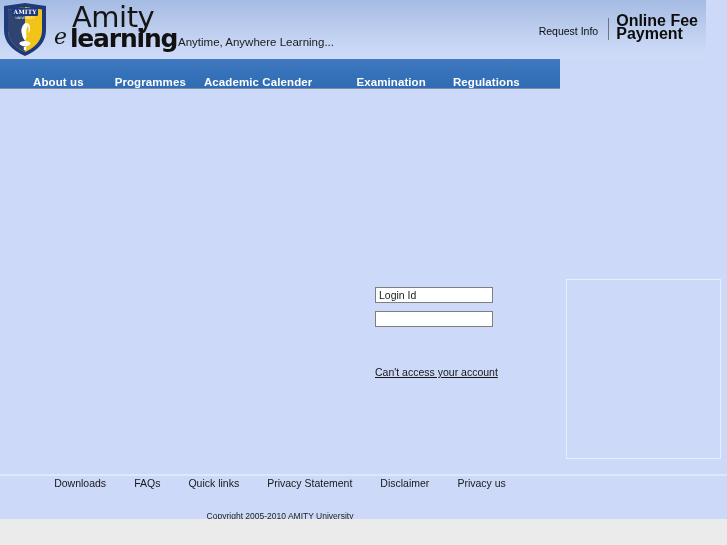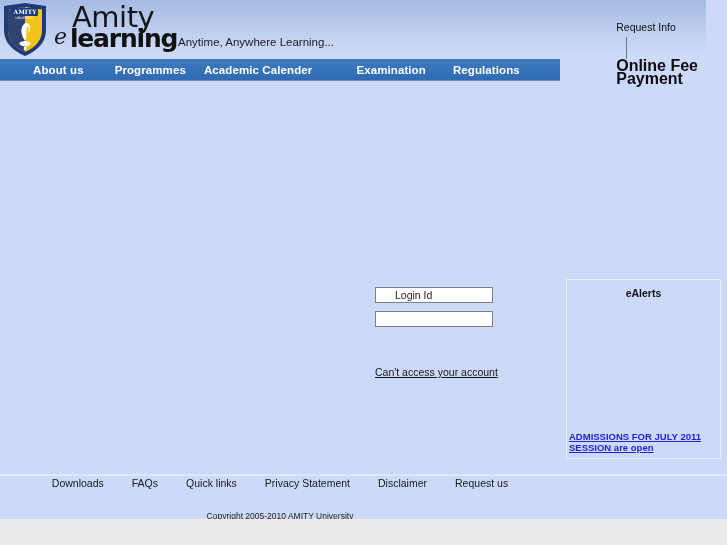--- a/index.html
+++ b/index.html
@@ -81,24 +81,23 @@
     position: absolute;
     left: 178px; top: 36px;
     font-size: 11.5px;
     color: #1b1b1b;
     white-space: nowrap;
   }
   #header-right {
     position: absolute;
     right: 8px; top: 14px;
     display: flex;
-    align-items: flex-start;
+    align-items: center;
     font-size: 10.5px;
     color: #0d0d0d;
-    flex-direction: column;
   }
   #request-info {
     padding-top: 7px;
     white-space: nowrap;
     cursor: pointer;
   }
   #hdr-divider {
     margin: 4px 7px 0 10px;
     width: 1px; height: 22px;
     background: #2b2b2b;
@@ -109,26 +108,26 @@
     line-height: 13px;
     white-space: nowrap;
     cursor: pointer;
     font-size: 16px;
   }
 
   
   #nav {
     position: absolute;
     left: 0; top: 59px;
-    width: 560px; height: 22px;
+    width: 560px; height: 30px;
     background: linear-gradient(to bottom, #4179c0 0%, #3572ba 50%, #2f6cb4 100%);
     border-bottom: 1px solid #7d8fa8;
     box-sizing: border-box;
     display: flex;
-    align-items: center;
+    align-items: flex-end;
   }
   .nav-item {
     color: #ffffff;
     font-size: 11.5px;
     font-weight: bold;
     white-space: nowrap;
     cursor: pointer;
     letter-spacing: 0.1px;
   }
   .nav-item:nth-child(1) { margin-left: 33px; }
@@ -153,21 +152,21 @@
   .login-input {
     display: block;
     width: 118px;
     height: 16px;
     box-sizing: border-box;
     border: 1px solid #7f7f7f;
     background: #ffffff;
     font-family: "Liberation Sans", sans-serif;
     font-size: 10.5px;
     color: #222222;
-    padding: 1px 19px;
+    padding: 1px 3px;
     outline: none;
   }
   #login-id { margin-bottom: 8px; }
   #forgot-link {
     position: absolute;
     left: 0px; top: 79px;
     font-size: 10.5px;
     color: #171717;
     text-decoration: underline;
     white-space: nowrap;
@@ -296,33 +295,29 @@
   <div id="content">
 
     <div id="login-form">
       <input id="login-id" class="login-input" type="text" value="Login Id" style="">
       <input id="password" class="login-input" type="password" value="" style="">
       <div id="forgot-link">Can't access your account</div>
     </div>
   </div>
 
   <div id="ealerts">
-    <div id="ealerts-title">eAlerts</div>
-    <div id="ealerts-body">
-      <a id="ealert-link" href="#">ADMISSIONS FOR JULY 2011 SESSION are open</a>
-    </div>
   </div>
 
   <div id="footer-rule"></div>
 
   <div id="footer">
     <div id="footer-links">
       <div class="footer-link">Downloads</div>
       <div class="footer-link">FAQs</div>
       <div class="footer-link">Quick links</div>
       <div class="footer-link">Privacy Statement</div>
       <div class="footer-link">Disclaimer</div>
-      <div class="footer-link">Request us</div>
+      <div class="footer-link">Privacy us</div>
     </div>
     <div id="copyright">Copyright 2005-2010 AMITY University</div>
   </div>
 
 </div>
 
 </body></html>

